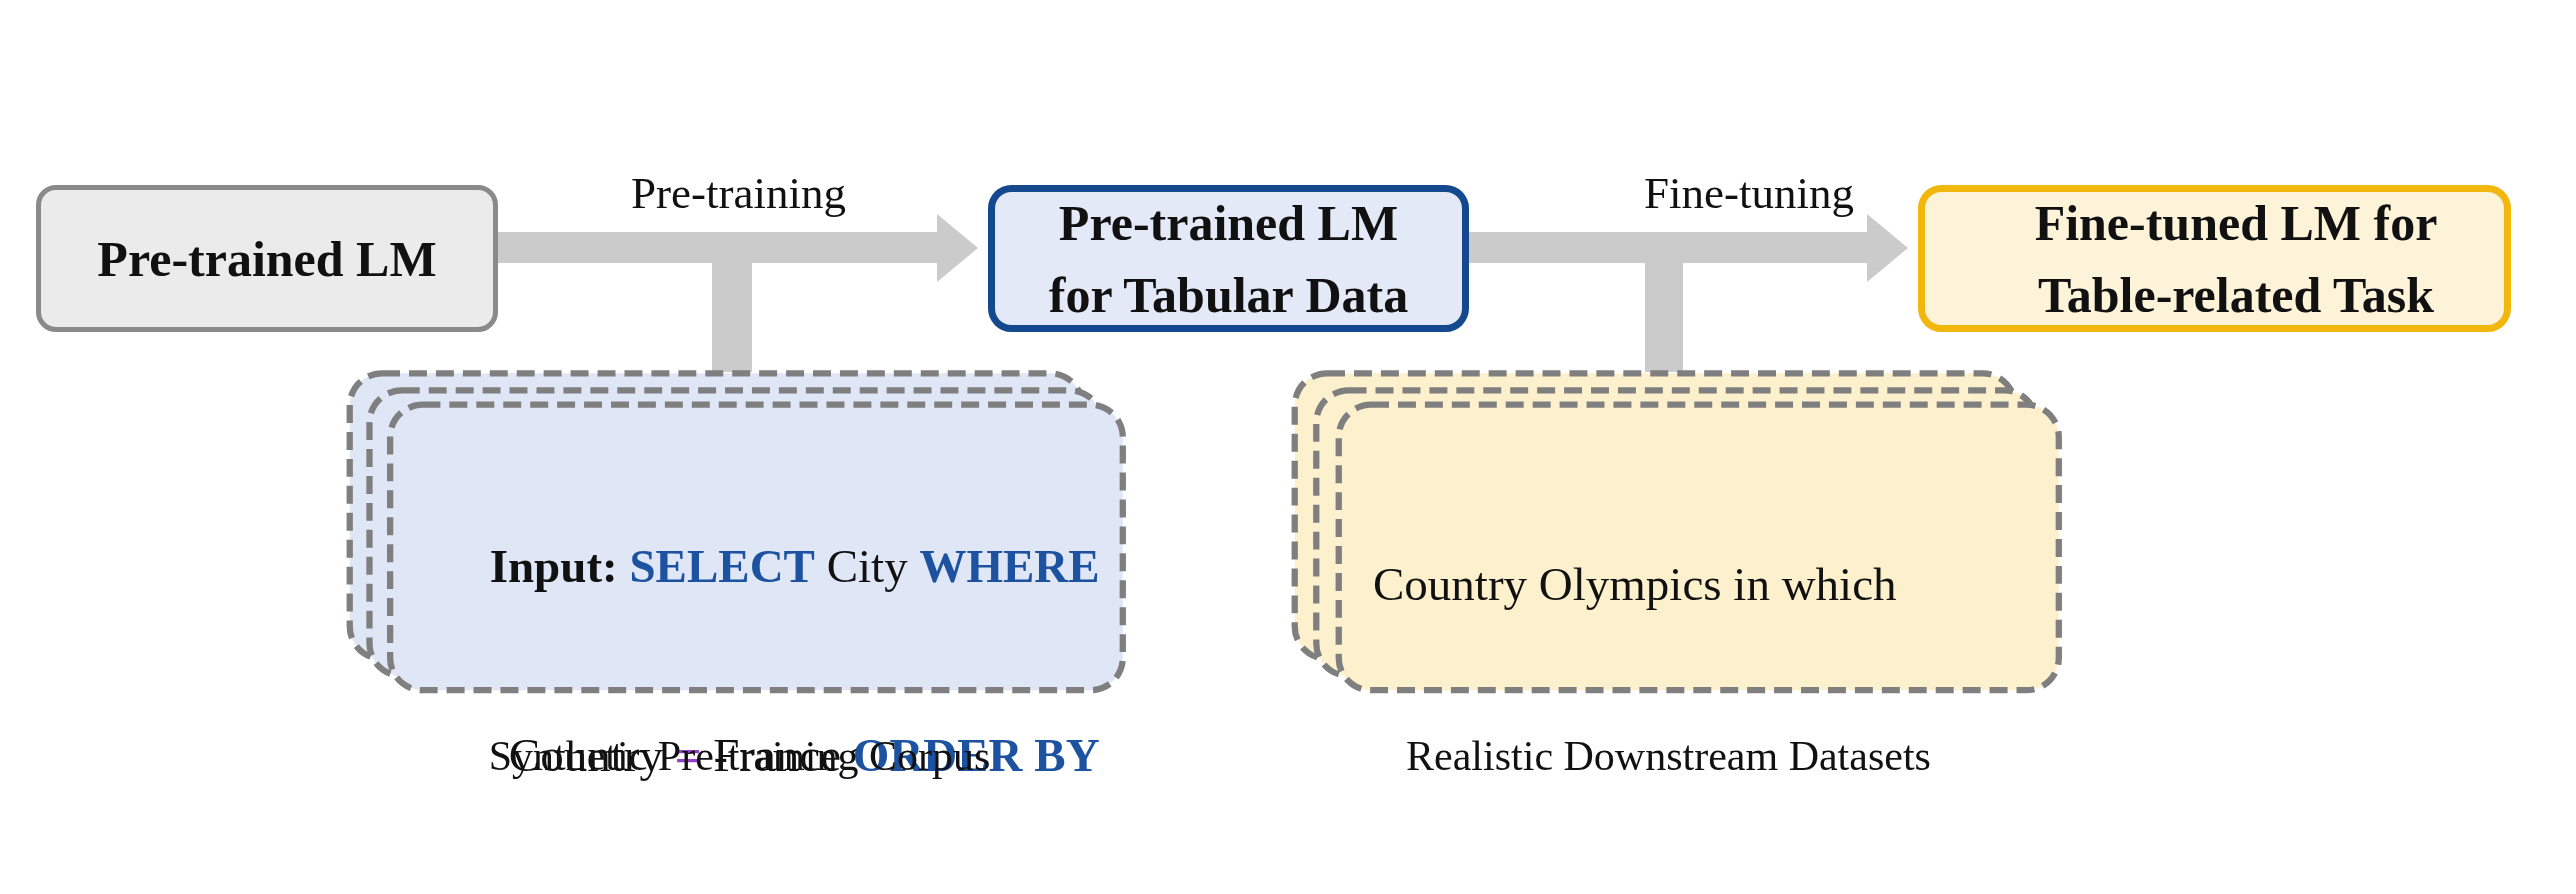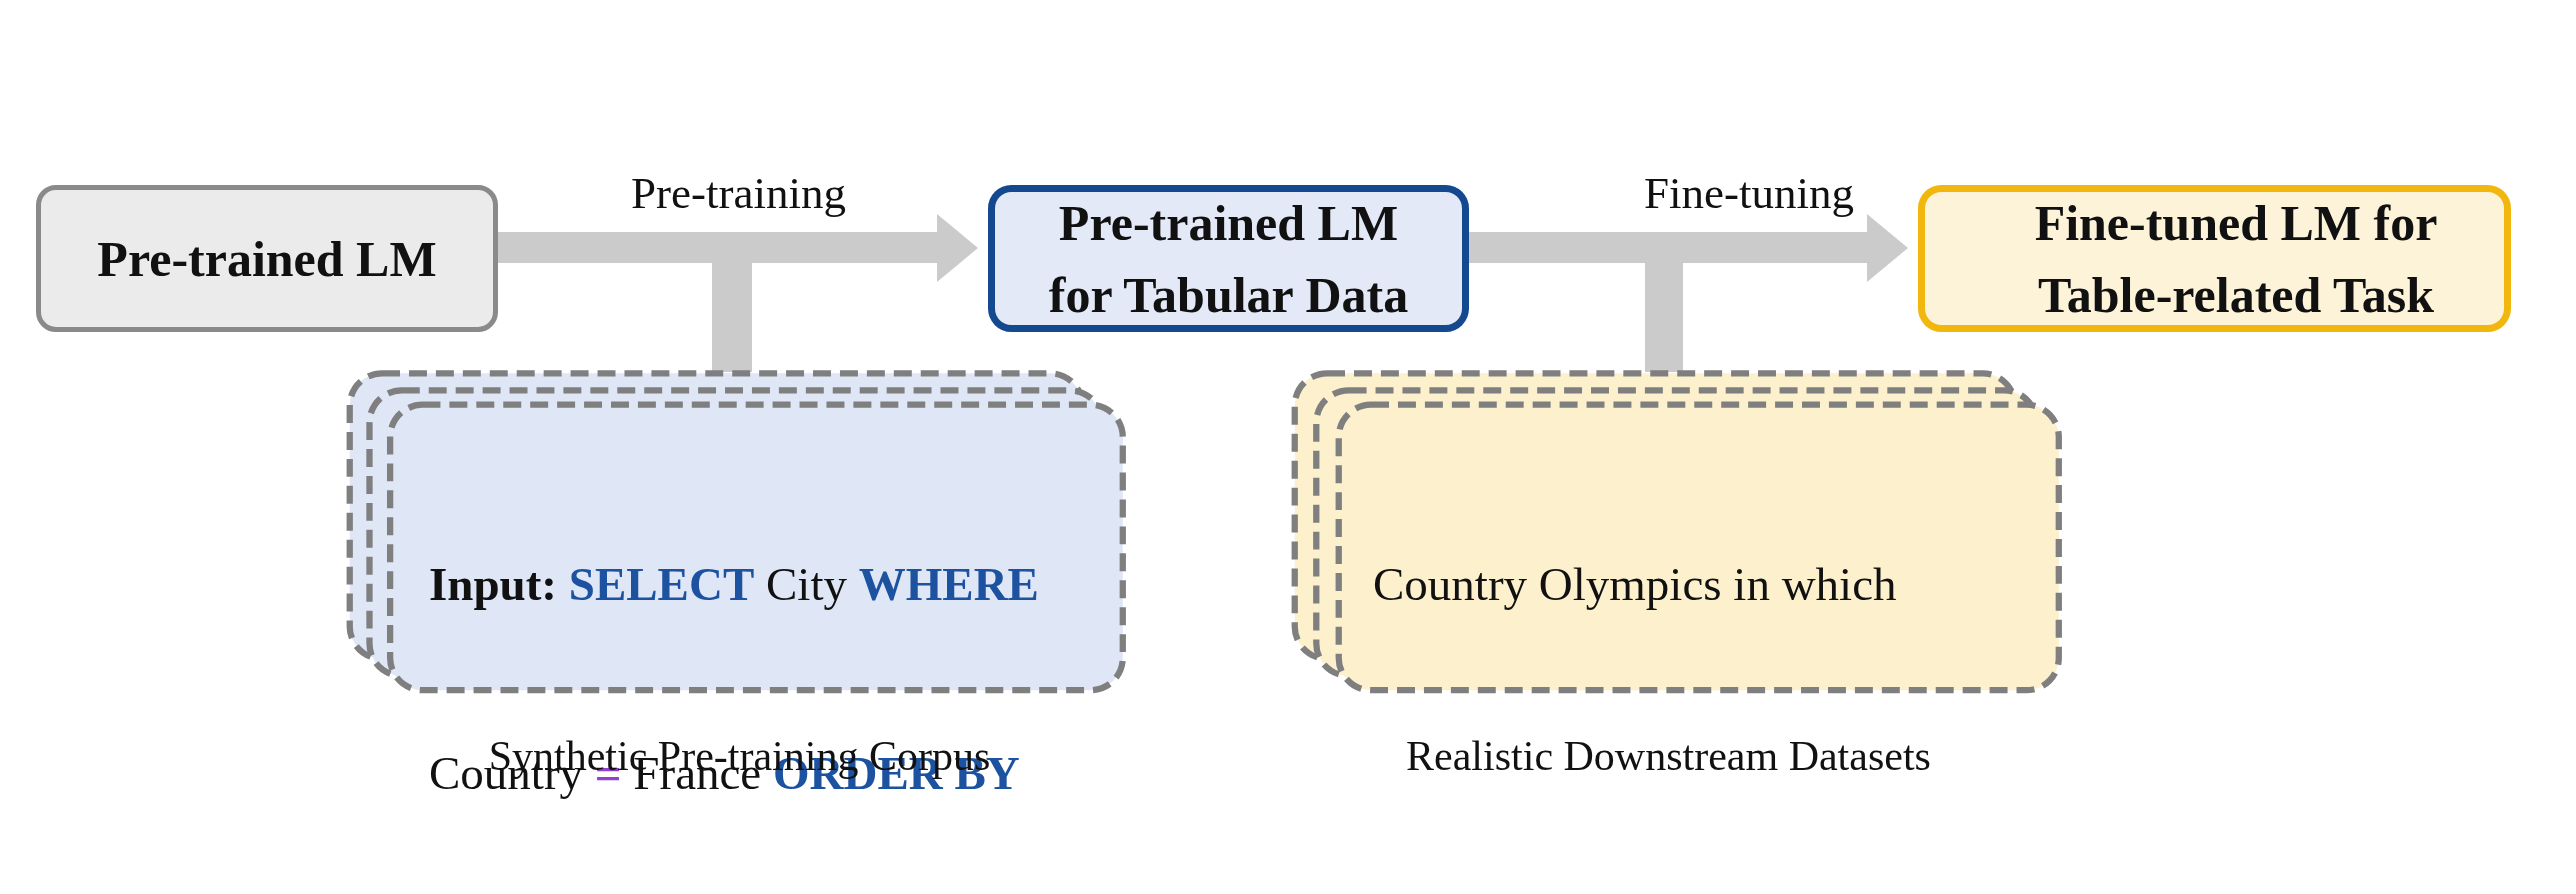--- a/index.html
+++ b/index.html
@@ -51,21 +51,21 @@
   #ftlabel{left:1598px;width:302px;}
   
   .stacksvg{position:absolute;}
   #bluesvg{left:343px;top:367px;}
   #yellowsvg{left:1288px;top:367px;}
   .cardtext{
     position:absolute;box-sizing:border-box;
     font-size:47px;line-height:63px;color:#111111;
     white-space:pre-wrap;
   }
-  #bluetext{left:389px;top:405px;width:734px;height:286px;padding:21.6px 23.4px 0 40px;}
+  #bluetext{left:389px;top:387px;width:734px;height:286px;padding:21.6px 23.4px 0 40px;text-align:right;}
   #yellowtext{left:1339px;top:405px;width:721px;height:286px;padding:21.6px 18px 0 34px;}
   .b{font-weight:bold;}
   .kw{font-weight:bold;color:#1d52a1;}
   .op{font-weight:bold;color:#9141cb;}
   .caption{
     position:absolute;top:732px;
     font-size:42px;color:#111111;text-align:center;white-space:nowrap;
   }
   #bluecaption{left:342px;width:795px;}
   #yellowcaption{left:1273px;width:791px;}

